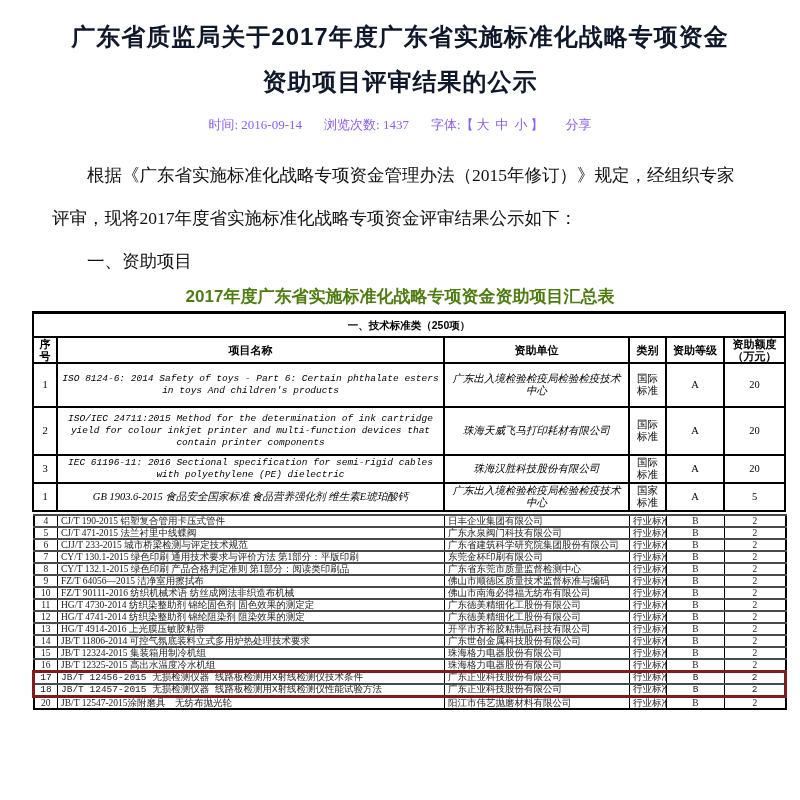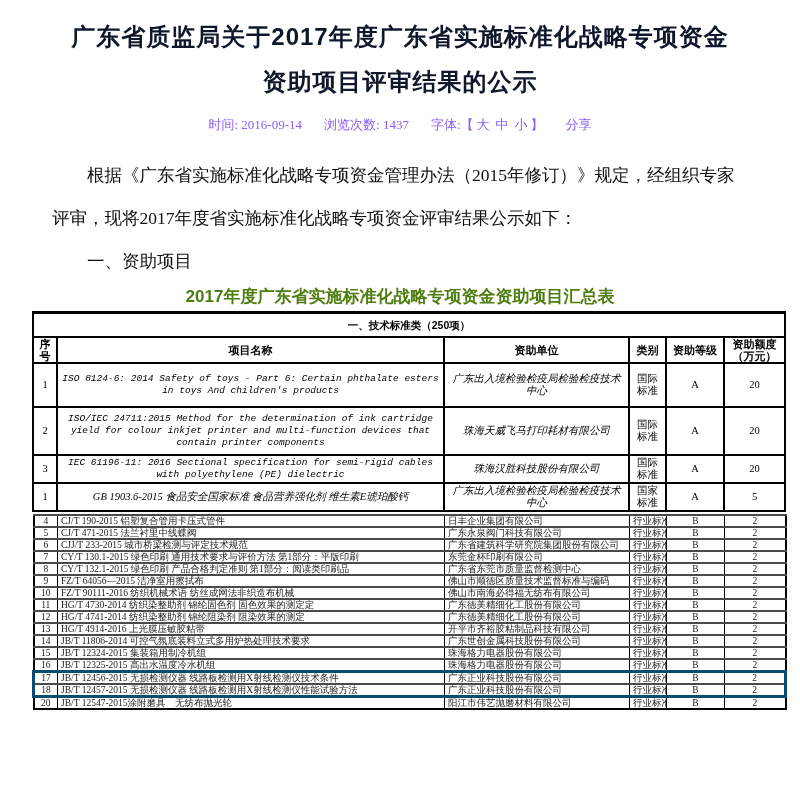--- a/index.html
+++ b/index.html
@@ -47,21 +47,21 @@
   #tbl-main tr.b4 td{height:22px;}
   #tbl-main td.mono{font-family:"Liberation Mono","DejaVu Sans Mono",monospace;font-size:9.5px;line-height:12px;}
   
   #tbl-compact{margin-top:2px;border:2px solid #000;}
   #tbl-compact td{
     border:1px solid #000;border-top:2px solid #4a4a4a;
     height:10px;padding:0 3px;font-size:9.5px;line-height:10px;color:#1a1a1a;
     white-space:nowrap;overflow:hidden;text-align:center;vertical-align:middle;
   }
   #tbl-compact td.l{text-align:left;}
-  #tbl-compact tbody.hl{border:3px solid #0c4a6e;}
+  #tbl-compact tbody.hl{border:3px solid #7f1d1d;font-family:Liberation Mono, monospace;}
 </style>
 </head>
 <body>
 
 <h1 class="page-title">广东省质监局关于2017年度广东省实施标准化战略专项资金资助项目评审结果的公示</h1>
 
 <div class="meta-row">
   <span class="grp"><span>时间:</span> <span>2016-09-14</span></span><span class="grp"><span>浏览次数:</span> <span>1437</span></span><span class="grp"><span>字体:【</span><span class="fsz">大</span><span class="fsz">中</span><span class="fsz">小</span><span>】</span></span><span class="grp">分享</span>
 </div>
 

